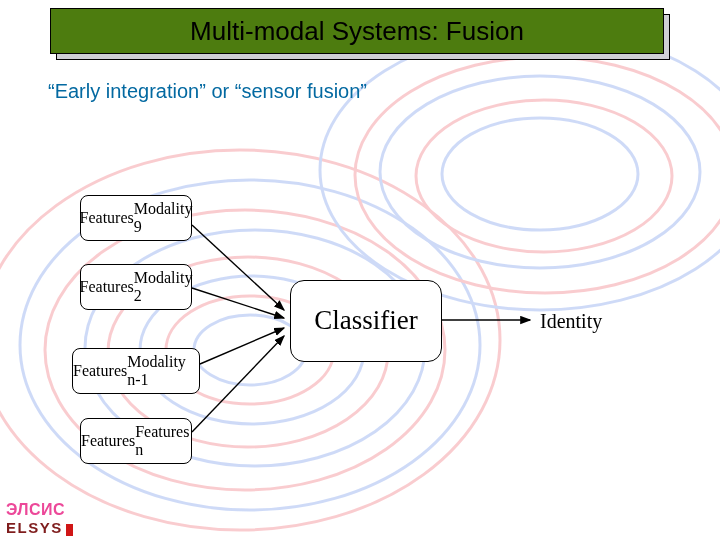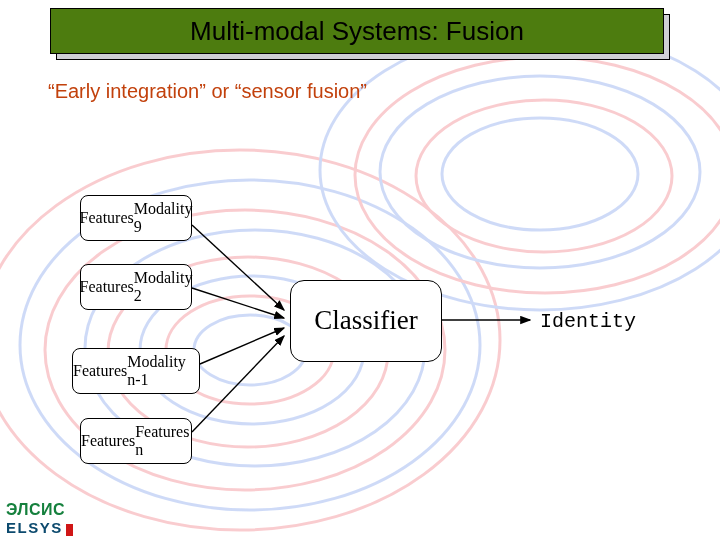--- a/index.html
+++ b/index.html
@@ -2,29 +2,29 @@
 <html><head>
 <meta charset="utf-8">
 <style>
 html,body{margin:0;padding:0;width:720px;height:540px;overflow:hidden;font-family:Arial,Helvetica,sans-serif;background:#fff}
 .stage{position:relative;width:720px;height:540px}
 .bg{position:absolute;inset:0;z-index:0}
 .bg svg{width:100%;height:100%;opacity:.5}
 .title-wrap{position:absolute;left:50px;top:8px;width:620px;height:46px;z-index:2}
 .title-shadow{position:absolute;left:6px;top:6px;width:612px;height:44px;background:#cfd0d5;border:1px solid #000}
 .title-box{position:absolute;left:0;top:0;width:612px;height:44px;background:#4d7c0f;border:1px solid #000;display:flex;align-items:center;justify-content:center;font-size:26px;color:#000}
-.lead{position:absolute;left:48px;top:80px;font-size:20px;color:#c2410c;z-index:2}
+.lead{position:absolute;left:48px;top:80px;font-size:20px;color:#0369a1;z-index:2}
 .bullets{position:absolute;left:90px;top:110px;font-size:16px;color:#000;z-index:2;line-height:1.35}
 .box{position:absolute;background:#fff;border:1px solid #000;border-radius:8px;display:flex;flex-direction:row;align-items:center;justify-content:center;font-family:'Times New Roman',serif;font-size:16px;line-height:1.15;z-index:2}
 .box.big{border-radius:14px;font-size:27px}
-.identity{position:absolute;font-family:Liberation Mono, monospace;font-size:20px;z-index:2}
+.identity{position:absolute;font-family:Liberation Serif, serif;font-size:20px;z-index:2}
 svg.arrows{position:absolute;inset:0;z-index:1}
 .logo{position:absolute;left:6px;bottom:4px;z-index:3;font-family:Arial,sans-serif}
-.logo .ru{color:#15803d;font-weight:700;font-size:16px;letter-spacing:.5px}
-.logo .en{color:#0c4a6e;font-weight:700;font-size:15px;letter-spacing:1.5px;display:flex;align-items:flex-end;gap:3px}
+.logo .ru{color:#ec4899;font-weight:700;font-size:16px;letter-spacing:.5px}
+.logo .en{color:#7f1d1d;font-weight:700;font-size:15px;letter-spacing:1.5px;display:flex;align-items:flex-end;gap:3px}
 .logo .en .bar{display:inline-block;width:7px;height:12px;background:#d01616}
 </style>
 </head>
 <body>
 
 <div class="stage">
 
   <div class="bg">
     <svg viewBox="0 0 720 540" preserveAspectRatio="none">
       <g fill="none" stroke-width="3">

